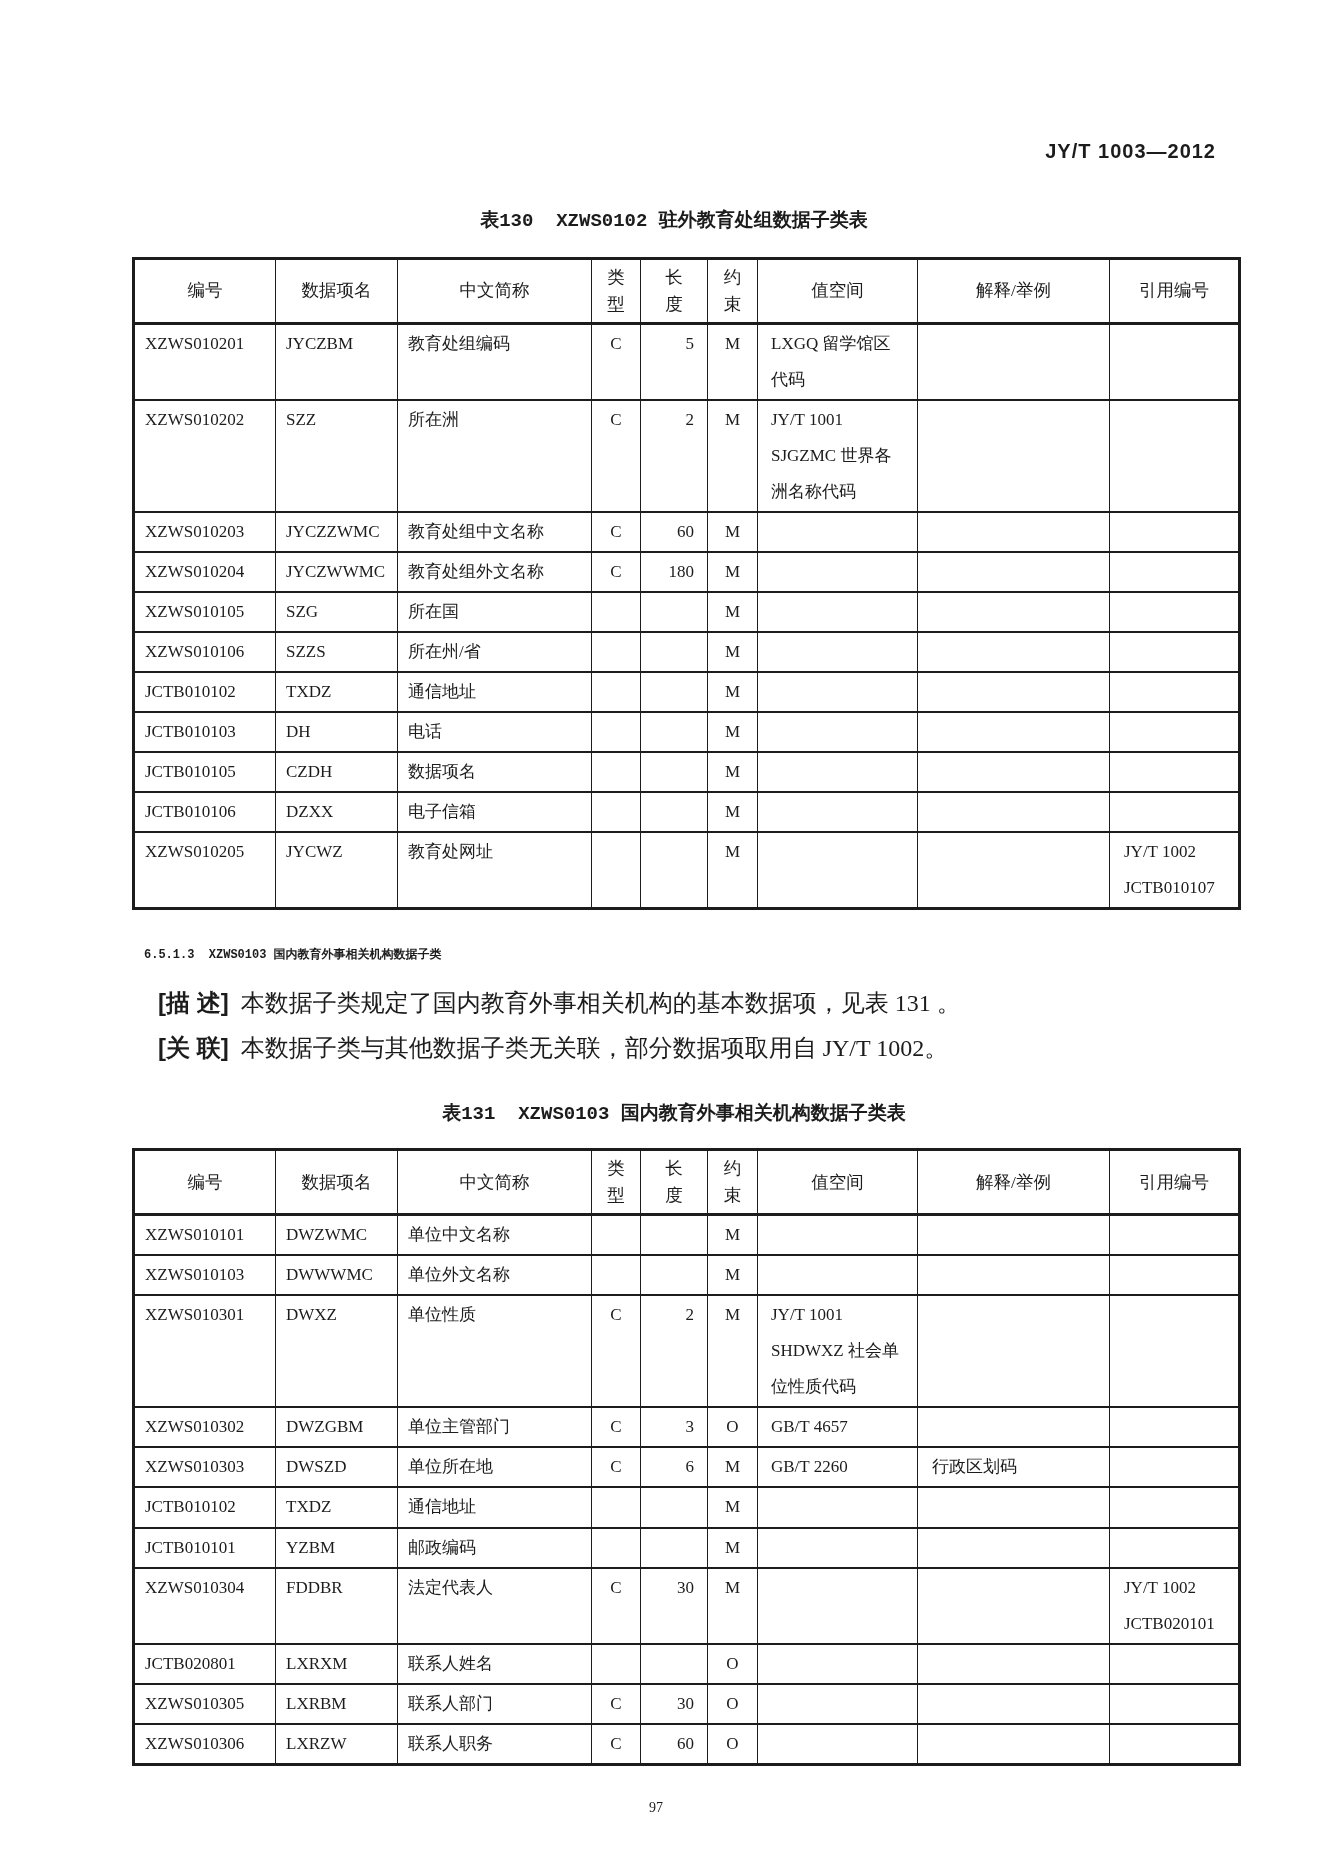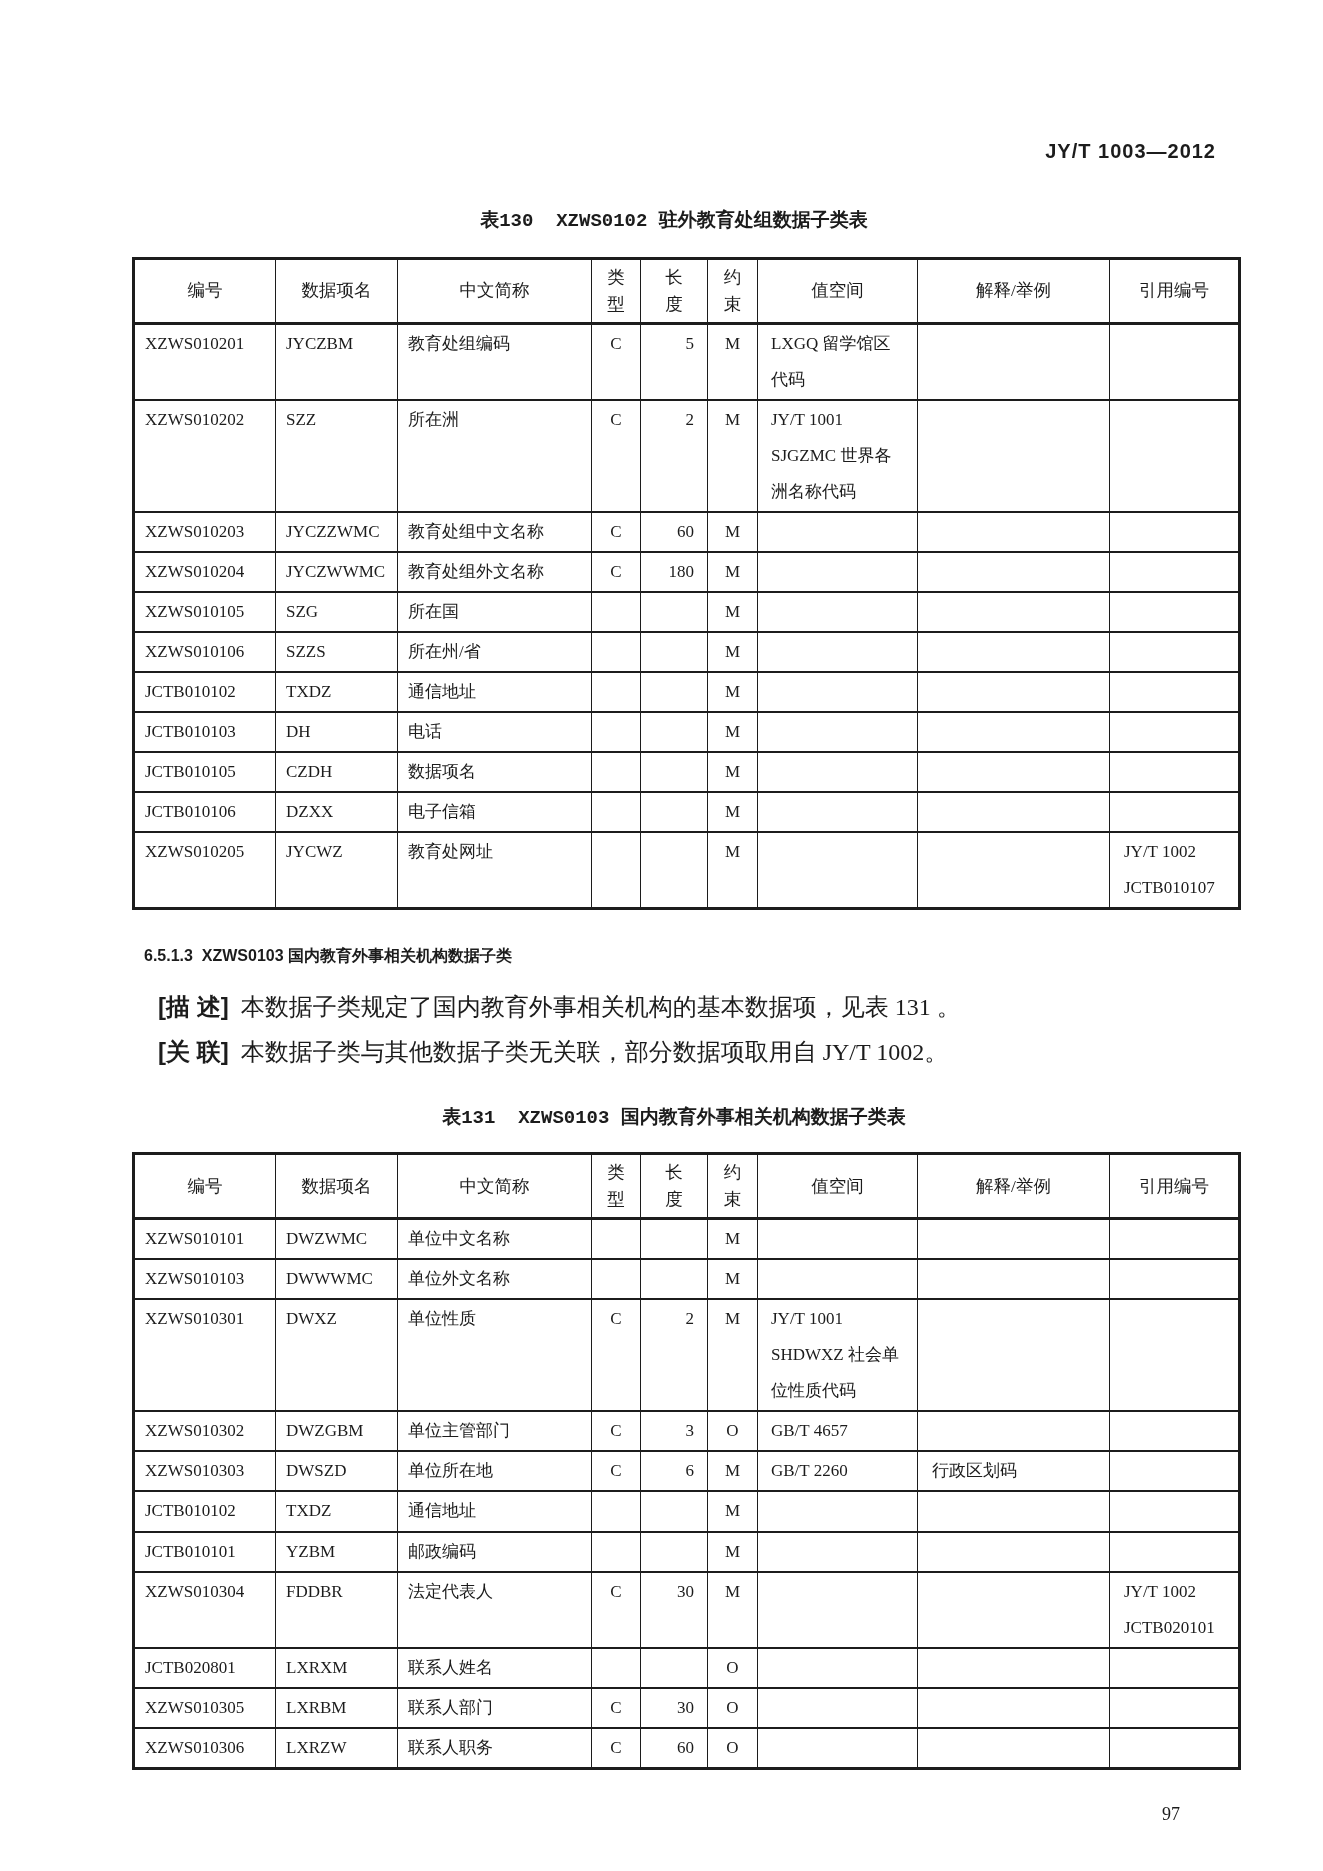--- a/index.html
+++ b/index.html
@@ -48,42 +48,42 @@
     overflow:hidden;
   }
   
   table.data-table td:nth-child(4),
   table.data-table td:nth-child(6){text-align:center;padding:1px 2px;}
   table.data-table td:nth-child(5){text-align:right;padding-right:13px;}
   table.data-table td:nth-child(7){padding-left:13px;}
   table.data-table td:nth-child(8){padding-left:14px;}
   table.data-table td:nth-child(9){padding-left:14px;}
   .section-heading{
-    font-family:Liberation Sans, sans-serif;
-    font-weight:bold;font-size:16px;
+    font-family:Liberation Mono, monospace;
+    font-weight:bold;font-size:12px;
     margin:36px 0 0 12px;
     white-space:pre;
   }
   .para{
     font-size:24px;
     margin:24px 0 0 26px;
     line-height:1.35;
   }
   .para + .para{margin-top:12px;}
   .para-label{
     font-family:"Liberation Sans","DejaVu Sans",sans-serif;
     font-weight:bold;
     margin-right:12px;
     white-space:pre;
   }
   .page-number{
     margin-top:34px;
-    text-align:right;
+    text-align:center;
     padding-right:36px;
-    font-size:18px;
+    font-size:14px;
   }
 </style>
 </head>
 <body>
 
 <div class="page">
 
   <div class="doc-header">JY/T 1003—2012</div>
 
   <div class="table-title title-130">表130  XZWS0102 驻外教育处组数据子类表</div>

